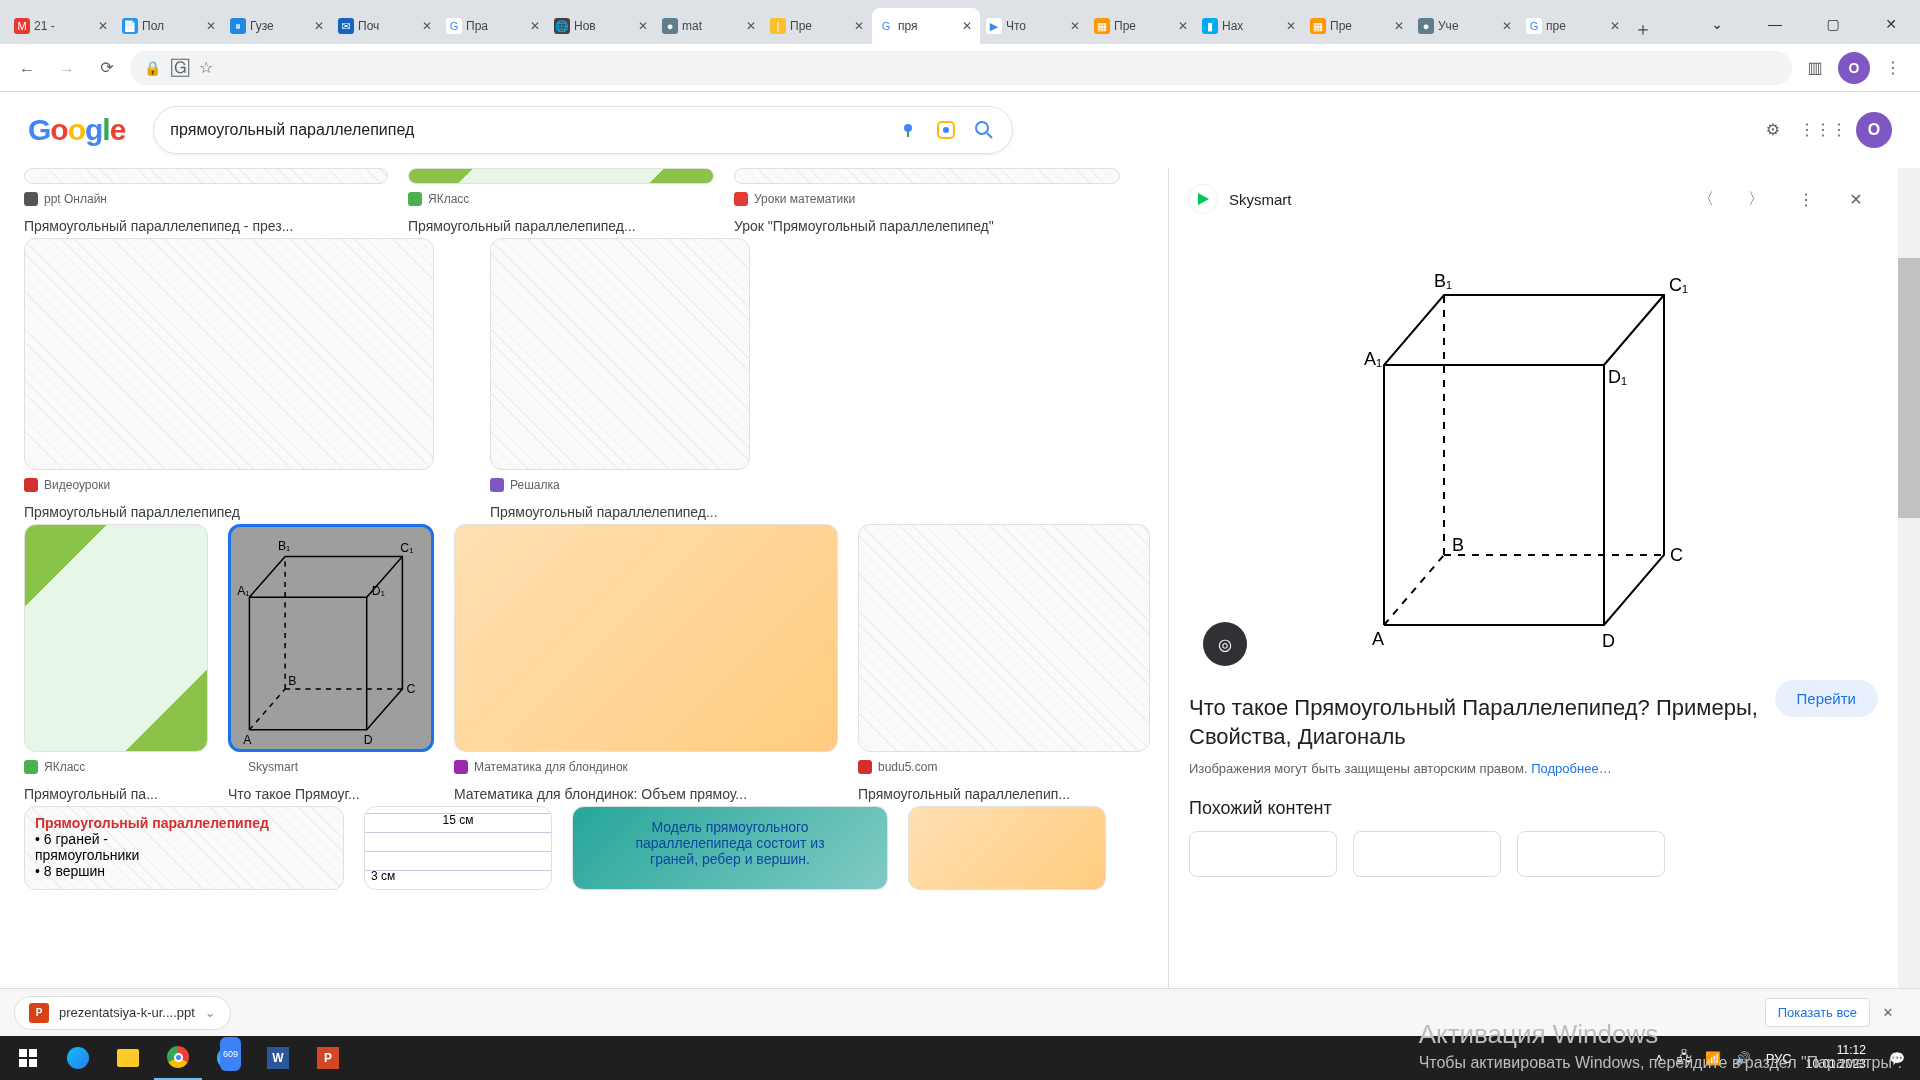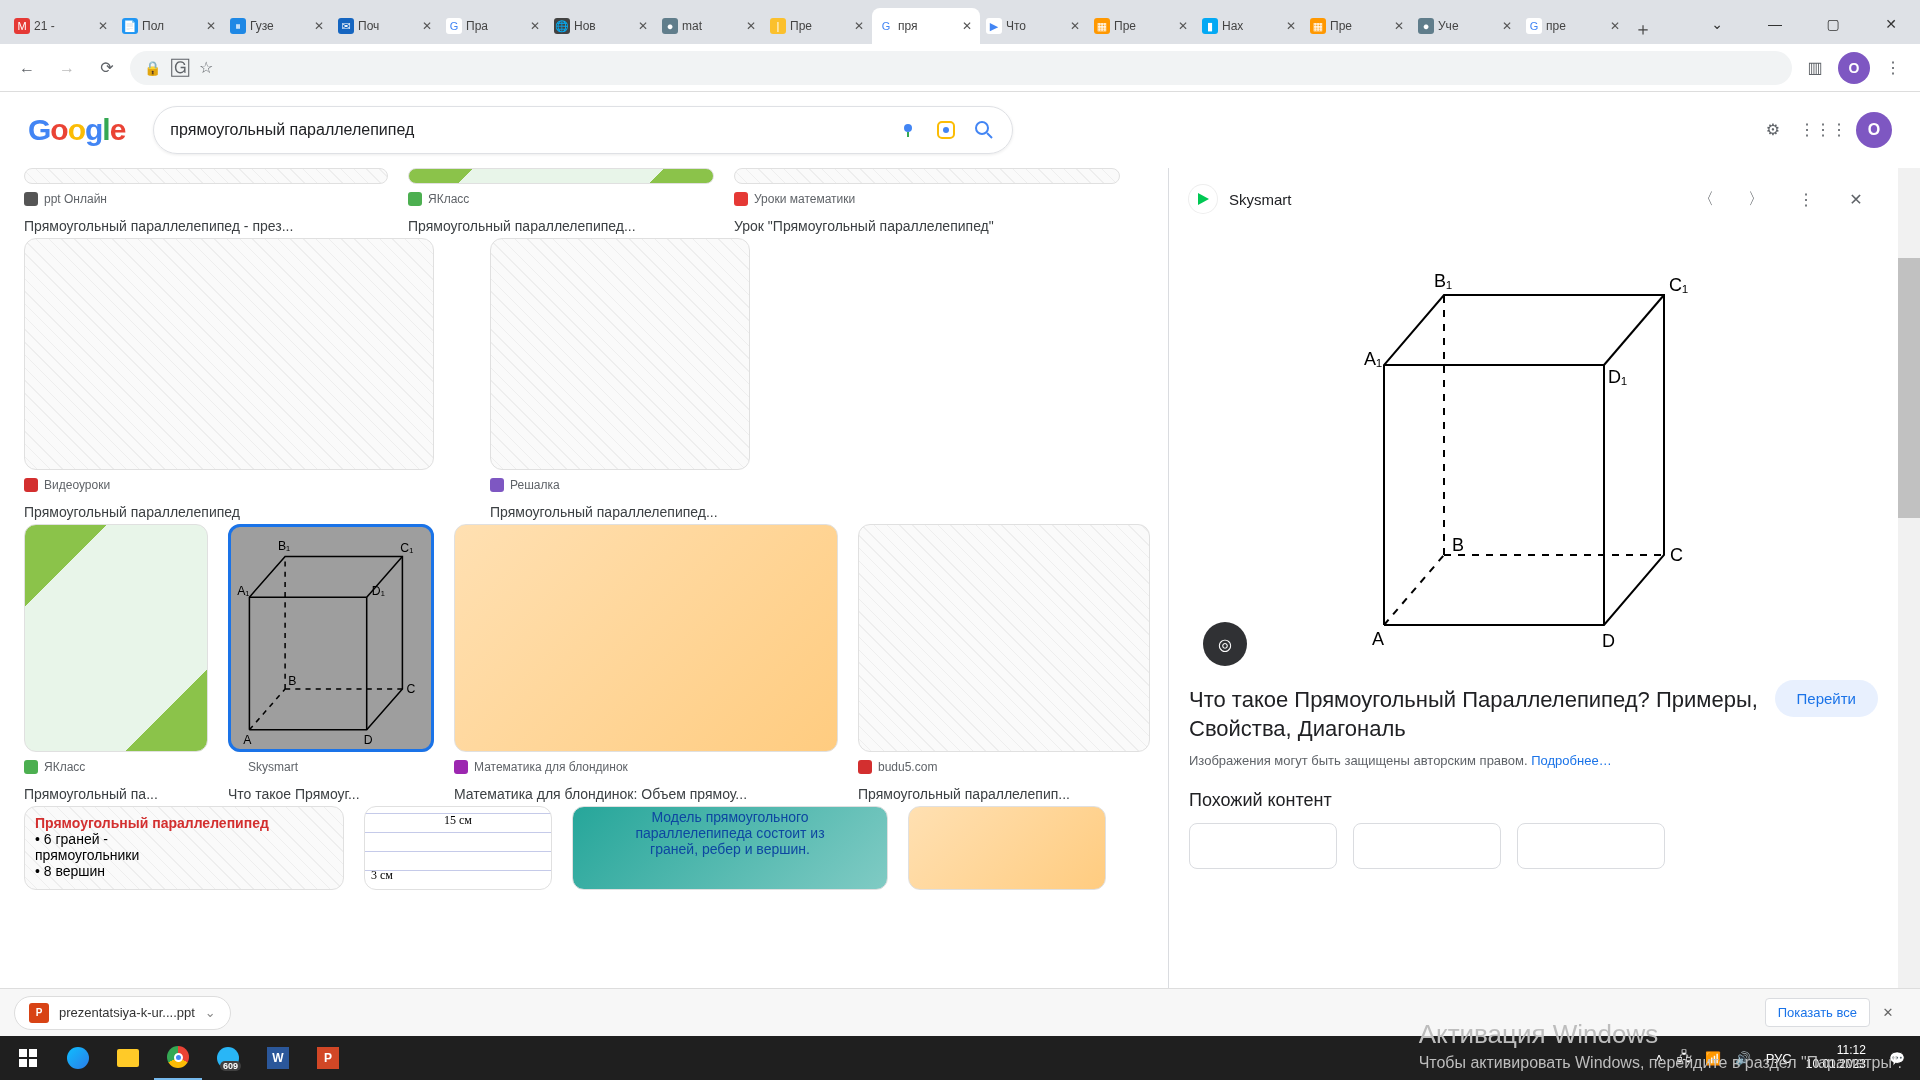--- a/index.html
+++ b/index.html
@@ -54,21 +54,21 @@
   .stub-orange{ background: linear-gradient(135deg, #ffe0b2, #ffcc80);}
   .stub-teal{background: linear-gradient(135deg,#26a69a,#80cbc4);}
   .stub-grid{background: repeating-linear-gradient(0deg,#fff,#fff 18px,#c5cae9 18px,#c5cae9 19px), repeating-linear-gradient(90deg,#fff,#fff 18px,#c5cae9 18px,#c5cae9 19px);}
 
   
   .rhead { display:flex; align-items:center; height:62px; gap:12px;}
   .rhead .navr { margin-left:auto; display:flex; gap:6px;}
   .rbtn{width:44px;height:44px;display:flex;align-items:center;justify-content:center;color:#5f6368;border-radius:50%;}
   .rimgwrap { flex:0 0 auto; height: 450px; position:relative; background:#fff; display:flex; align-items:center; justify-content:center;}
   .lensbtn{position:absolute;left:14px;bottom:14px;width:44px;height:44px;border-radius:50%;background:#303134;color:#fff;display:flex;align-items:center;justify-content:center;}
-  .rtitle{font-size:22px; color:#202124; margin-top:6px; line-height:1.3; }
+  .rtitle{font-size:22px; color:#202124; margin-top:14px; line-height:1.3; }
   .gobtn{background:#e8f0fe;color:#1a73e8;border:none;border-radius:20px;padding:10px 22px;font-size:15px;font-weight:500;}
   .rtitle-row{display:flex; align-items:flex-start; gap:16px;}
   .rcaption{font-size:13px;color:#5f6368;margin-top:10px;}
   .rcaption a{color:#1a73e8;text-decoration:none;}
   .rsubhead{font-size:18px;color:#202124;margin-top:22px;}
   .rsimilar{display:flex;gap:16px;margin-top:12px;}
   .simbox{width:148px;height:46px;border:1px solid #dadce0;border-radius:8px;background:#fff;position:relative;}
 
   
   .cuboid-svg { width: 340px; height: 400px;}
@@ -333,29 +333,29 @@
           </div>
           <div class="ctitle">Прямоугольный параллелепип...</div>
         </div>
       </div>
       <div class="row">
         <div class="card" style="width: 320px;">
           <div class="thumb stub-diagram" style="height:84px;">
             <div style="padding:8px 10px;font-size:14px;"><b style="color:#d32f2f;">Прямоугольный параллелепипед</b><br>• 6 граней -<br>  прямоугольники<br>• 8 вершин</div>
           </div>
         </div>
-        <div class="card" style="width: 188px; font-family: Liberation Serif, serif;">
+        <div class="card" style="width: 188px;">
           <div class="thumb stub-grid" style="height:84px;">
             <div style="position:absolute;top:6px;left:50%;transform:translateX(-50%);font-size:12px;">15 см</div>
             <div style="position:absolute;left:6px;bottom:6px;font-size:12px;">3 см</div>
           </div>
         </div>
         <div class="card" style="width: 316px;">
           <div class="thumb stub-teal" style="height:84px;">
-            <div style="padding:2px;text-align:center;color:#0d47a1;font-size:14px;">Модель прямоугольного<br>параллелепипеда состоит из<br>граней, ребер и вершин.</div>
+            <div style="padding:12px;text-align:center;color:#0d47a1;font-size:14px;">Модель прямоугольного<br>параллелепипеда состоит из<br>граней, ребер и вершин.</div>
           </div>
         </div>
         <div class="card" style="width: 198px;">
           <div class="thumb stub-orange" style="height:84px;"></div>
         </div>
       </div>
     </div>
 
   <div class="right">
     <div class="rhead">
@@ -447,21 +447,21 @@
     <div class="tbicon">
         <div style="width:22px;height:18px;background:#ffca28;border-radius:2px;"></div>
       </div>
     <div class="tbicon active">
         <div style="width:22px;height:22px;border-radius:50%;background:conic-gradient(#ea4335 0 120deg,#fbbc05 120deg 240deg,#34a853 240deg 360deg);display:flex;align-items:center;justify-content:center;">
           <div style="width:9px;height:9px;border-radius:50%;background:#4285F4;border:2px solid #fff;"></div>
         </div>
       </div>
     <div class="tbicon">
         <div style="width:22px;height:22px;border-radius:50%;background:#29b6f6;position:relative;">
-          <div style="position:absolute;bottom:-2px;right:-2px;background:#404040;color:#fff;font-size:9px;border-radius:6px;padding:0 3px;font-weight:bold;">609</div>
+          <div style="position:absolute;bottom:-2px;right:-2px;background:#3b82f6;color:#fff;font-size:9px;border-radius:6px;padding:12px 3px;">609</div>
         </div>
       </div>
     <div class="tbicon">
         <div style="width:22px;height:22px;background:#2b579a;color:#fff;font-size:12px;font-weight:bold;display:flex;align-items:center;justify-content:center;">W</div>
       </div>
     <div class="tbicon">
         <div style="width:22px;height:22px;background:#d24726;color:#fff;font-size:12px;font-weight:bold;display:flex;align-items:center;justify-content:center;">P</div>
       </div>
   </div>
   <div class="tb-right">

